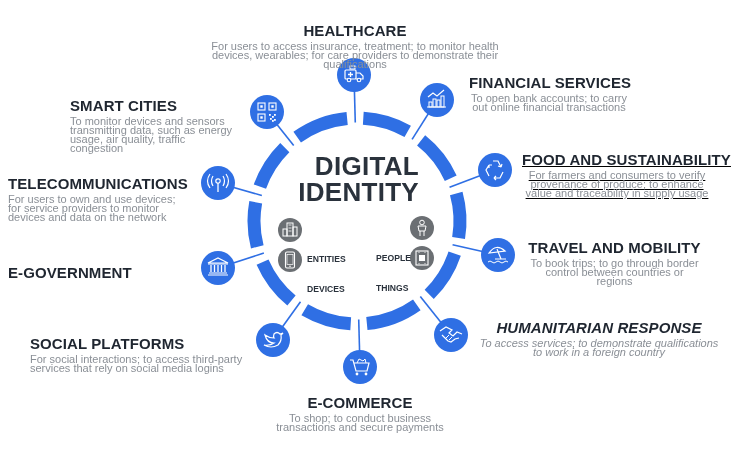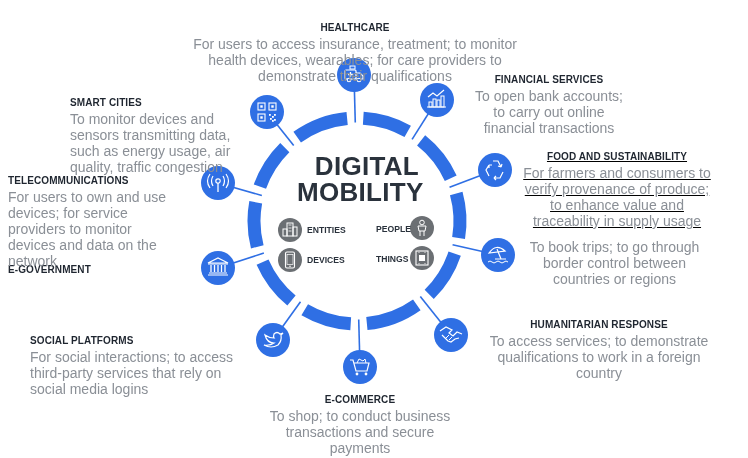--- a/index.html
+++ b/index.html
@@ -1,25 +1,25 @@
 <!DOCTYPE html>
 <html><head>
 <meta charset="utf-8">
 <style>
   html, body { margin: 0; padding: 0; background: #ffffff; }
   body { width: 748px; height: 458px; position: relative; overflow: hidden; font-family: "Liberation Sans", "DejaVu Sans", sans-serif; }
   #diagram-svg { position: absolute; left: 0; top: 0; width: 748px; height: 458px; }
   .block { position: absolute; }
-  .block .title { font-weight: bold; font-size: 10px; color: #1f2630; letter-spacing: 0.1px; margin-bottom: 3px; white-space: nowrap; }
-  .block .desc { font-size: 14px; line-height: 16px; color: #8a8f96; }
+  .block .title { font-weight: bold; font-size: 15px; color: #1f2630; letter-spacing: 0.1px; margin-bottom: 3px; white-space: nowrap; }
+  .block .desc { font-size: 11px; line-height: 9px; color: #8a8f96; }
   .align-left { text-align: center; }
   .align-right { }
   .align-center { text-align: center; }
   .center-title { position: absolute; left: 297px; top: 153px; width: 122px; text-align: right; font-weight: bold; color: #2a323c; font-size: 26px; line-height: 26px; letter-spacing: 0.3px; }
-  .inner-label { position: absolute; font-weight: bold; font-size: 8.6px; color: #2a323c; white-space: nowrap; }
+  .inner-label { position: absolute; font-weight: bold; font-size: 8.6px; color: #2a323c; white-space: nowrap; margin-top: 29px; }
 </style>
 </head>
 <body>
 
 <svg id="diagram-svg" viewBox="0 0 748 458" xmlns="http://www.w3.org/2000/svg">
   <g id="ring-arcs">
       <path d="M454.68,253.68 A103,103 0 0 1 429.19,294.46" fill="none" stroke="#2f6fe4" stroke-width="13"></path>
       <path d="M416.81,304.85 A103,103 0 0 1 366.87,323.53" fill="none" stroke="#2f6fe4" stroke-width="13"></path>
       <path d="M350.71,323.81 A103,103 0 0 1 304.72,309.75" fill="none" stroke="#2f6fe4" stroke-width="13"></path>
       <path d="M291.48,300.48 A103,103 0 0 1 262.54,262.07" fill="none" stroke="#2f6fe4" stroke-width="13"></path>
@@ -174,21 +174,21 @@
           <rect x="-6" y="-7" width="12" height="14" fill="none" stroke="#fff" stroke-width="1.1"></rect>
           <rect x="-3" y="-3" width="6" height="6" fill="#fff"></rect>
           <path d="M-3,-5 v-1 M3,-5 v-1 M-3,5 v1 M3,5 v1" stroke="#fff" stroke-width="0.8"></path>
         </g>
       </g>
     </g>
 </svg>
 
 <div class="center-title">
   <div>DIGITAL</div>
-  <div>MOBILITY</div>
+  <div>IDENTITY</div>
 </div>
 
 <div id="inner-labels">
     <div class="inner-label" style="left: 307px; top: 225px;">ENTITIES</div>
     <div class="inner-label" style="left: 307px; top: 255px; text-align: right;">DEVICES</div>
     <div class="inner-label" style="left: 376px; top: 224px;">PEOPLE</div>
     <div class="inner-label" style="left: 376px; top: 254px;">THINGS</div>
   </div>
 <div id="text-blocks">
     <div class="block align-center" style="left: 192px; top: 22px; width: 326px;">
@@ -197,23 +197,24 @@
     </div>
     <div class="block align-left" style="left: 469px; top: 74px; width: 160px;">
       <div class="title">FINANCIAL SERVICES</div>
       <div class="desc">To open bank accounts; to carry out online financial transactions</div>
     </div>
     <div class="block align-left" style="left: 522px; top: 151px; width: 190px; text-decoration: underline;">
       <div class="title">FOOD AND SUSTAINABILITY</div>
       <div class="desc">For farmers and consumers to verify provenance of produce; to enhance value and traceability in supply usage</div>
     </div>
     <div class="block align-left" style="left: 527px; top: 239px; width: 175px;">
+      <div class="title">TRAVEL AND MOBILITY</div>
       <div class="desc">To book trips; to go through border control between countries or regions</div>
     </div>
-    <div class="block align-left" style="left: 479px; top: 319px; width: 240px;">
+    <div class="block align-left" style="left: 479px; top: 319px; width: 240px; font-style: italic;">
       <div class="title">HUMANITARIAN RESPONSE</div>
       <div class="desc">To access services; to demonstrate qualifications to work in a foreign country</div>
     </div>
     <div class="block align-center" style="left: 262px; top: 394px; width: 196px;">
       <div class="title">E-COMMERCE</div>
       <div class="desc">To shop; to conduct business transactions and secure payments</div>
     </div>
     <div class="block align-right" style="left: 30px; top: 335px; width: 222px;">
       <div class="title">SOCIAL PLATFORMS</div>
       <div class="desc">For social interactions; to access third-party services that rely on social media logins</div>

